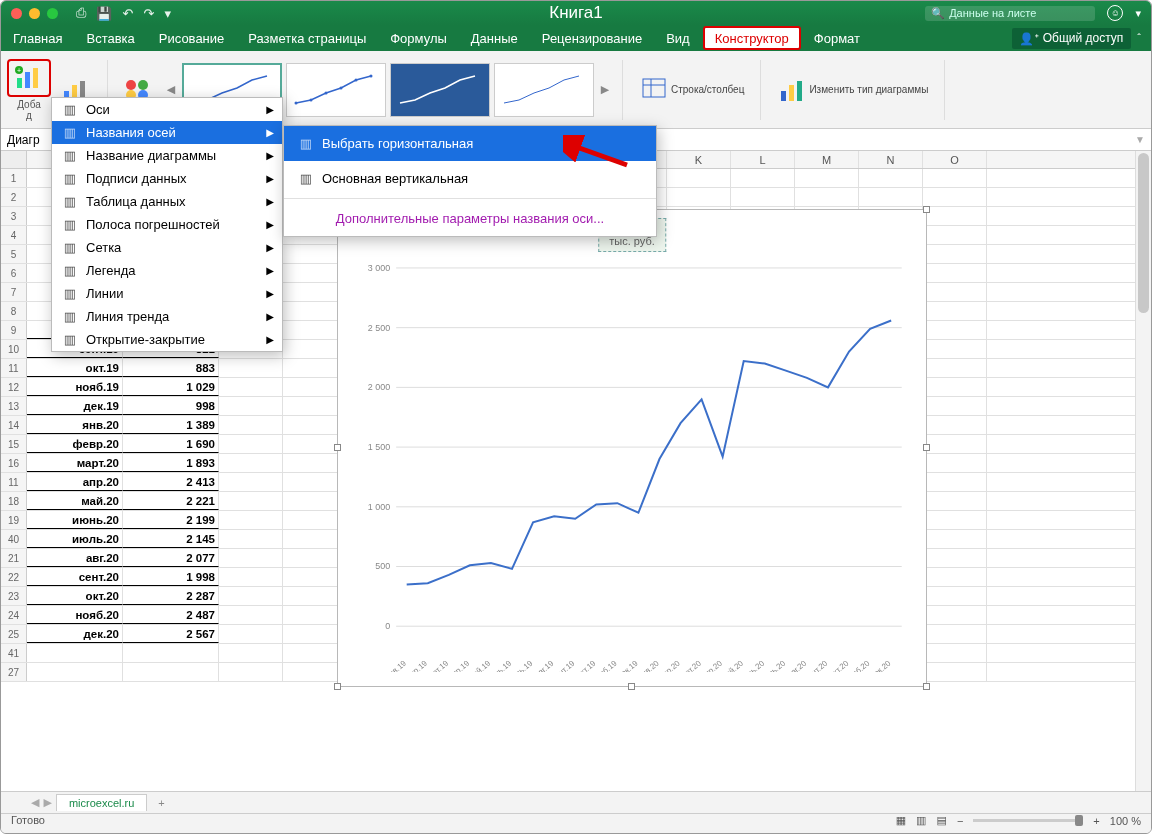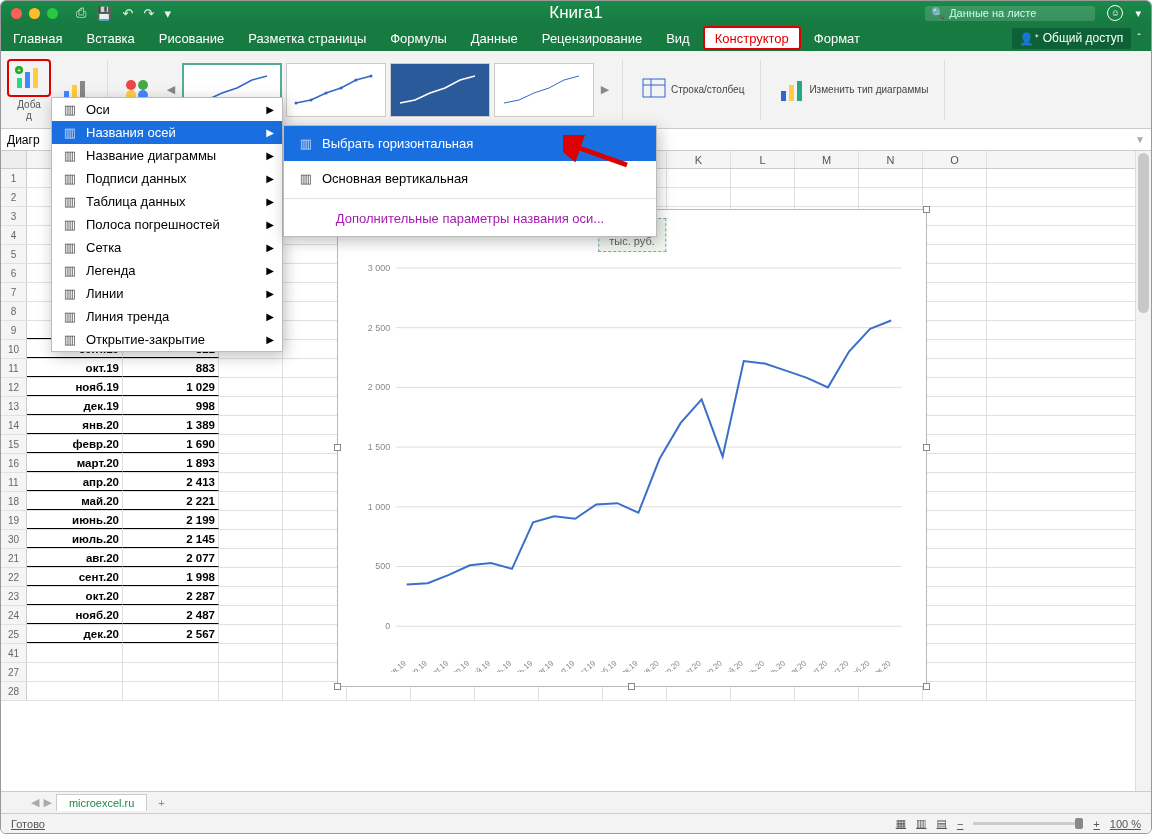--- a/index.html
+++ b/index.html
@@ -77,21 +77,21 @@
 .handle { position: absolute; width: 7px; height: 7px; background: #fff; border: 1px solid #888; }
 .chart-title-box { position: absolute; top: 8px; left: 50%; transform: translateX(-50%); border: 1px dashed #7aa; background: #eef6ee; padding: 4px 10px; font-size: 11px; color: #666; }
 .chart-inner { position: absolute; top: 48px; left: 18px; right: 14px; bottom: 14px; }
 
 
 .sheettabs { position: absolute; bottom: 20px; left: 0; right: 0; height: 22px; background: #f3f3f3; border-top: 1px solid #ccc; display: flex; align-items: center; font-size: 11px; padding-left: 30px; gap: 4px; }
 .sheettab { background: #fff; border: 1px solid #ccc; border-bottom: none; padding: 2px 12px; color: #1a8a4a; }
 .addsheet { width: 20px; text-align: center; color: #888; }
 
 
-.statusbar { position: absolute; bottom: 0; left: 0; right: 0; height: 20px; background: #f3f3f3; border-top: 1px solid #ccc; display: flex; align-items: center; font-size: 11px; color: #555; padding: 0 10px; text-decoration: underline; }
+.statusbar { position: absolute; bottom: 0; left: 0; right: 0; height: 20px; background: #f3f3f3; border-top: 1px solid #ccc; display: flex; align-items: flex-start; font-size: 11px; color: #555; padding: 0 10px; }
 .statusbar .right { margin-left: auto; display: flex; align-items: center; gap: 10px; }
 .zoom-slider { width: 110px; height: 3px; background: #ccc; position: relative; }
 .zoom-slider::after { content: ""; position: absolute; right: 0; top: -4px; width: 8px; height: 11px; background: #888; border-radius: 2px; }
 
 .vscroll { position: absolute; right: 0; top: 150px; bottom: 42px; width: 16px; background: #f3f3f3; border-left: 1px solid #ddd; }
 .vscroll-thumb { position: absolute; top: 2px; left: 2px; right: 2px; height: 160px; background: #c8c8c8; border-radius: 6px; }
 </style>
 </head>
 <body>
 
@@ -571,21 +571,21 @@
         <div class="cell"></div>
         <div class="cell"></div>
         <div class="cell"></div>
         <div class="cell"></div>
         <div class="cell"></div>
         <div class="cell"></div>
         <div class="cell"></div>
         <div class="cell"></div>
       </div>
       <div class="row">
-        <div class="rowhead">30</div>
+        <div class="rowhead">40</div>
         <div class="cell b bold">июль.20</div>
         <div class="cell c bold">2 145</div>
         <div class="cell"></div>
         <div class="cell"></div>
         <div class="cell"></div>
         <div class="cell"></div>
         <div class="cell"></div>
         <div class="cell"></div>
         <div class="cell"></div>
         <div class="cell"></div>
@@ -691,37 +691,20 @@
         <div class="cell"></div>
         <div class="cell"></div>
         <div class="cell"></div>
         <div class="cell"></div>
         <div class="cell"></div>
         <div class="cell"></div>
         <div class="cell"></div>
       </div>
       <div class="row">
         <div class="rowhead">27</div>
-        <div class="cell b "></div>
-        <div class="cell c "></div>
-        <div class="cell"></div>
-        <div class="cell"></div>
-        <div class="cell"></div>
-        <div class="cell"></div>
-        <div class="cell"></div>
-        <div class="cell"></div>
-        <div class="cell"></div>
-        <div class="cell"></div>
-        <div class="cell"></div>
-        <div class="cell"></div>
-        <div class="cell"></div>
-        <div class="cell"></div>
-      </div>
-      <div class="row">
-        <div class="rowhead">28</div>
         <div class="cell b "></div>
         <div class="cell c "></div>
         <div class="cell"></div>
         <div class="cell"></div>
         <div class="cell"></div>
         <div class="cell"></div>
         <div class="cell"></div>
         <div class="cell"></div>
         <div class="cell"></div>
         <div class="cell"></div>

